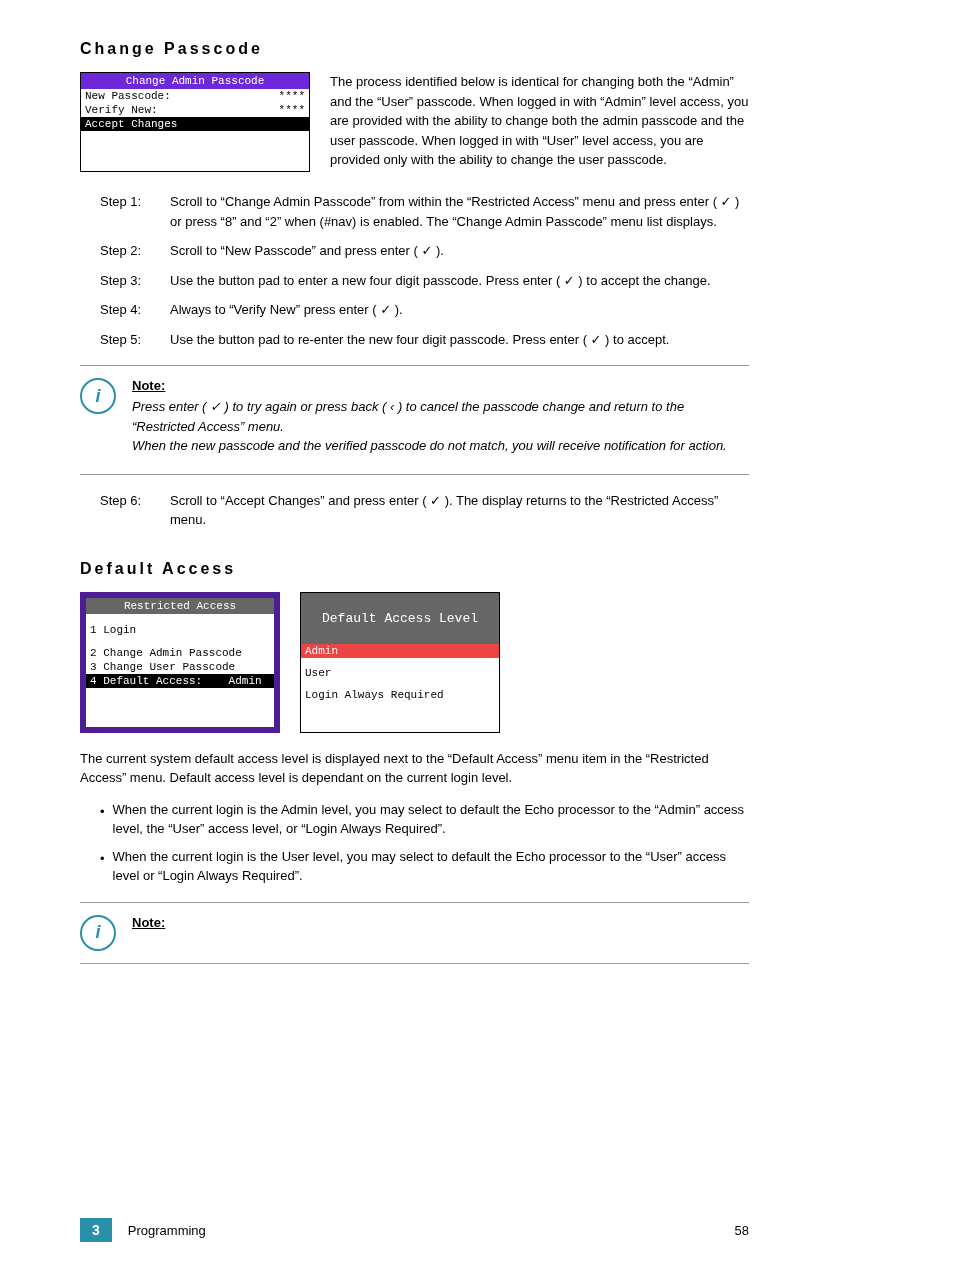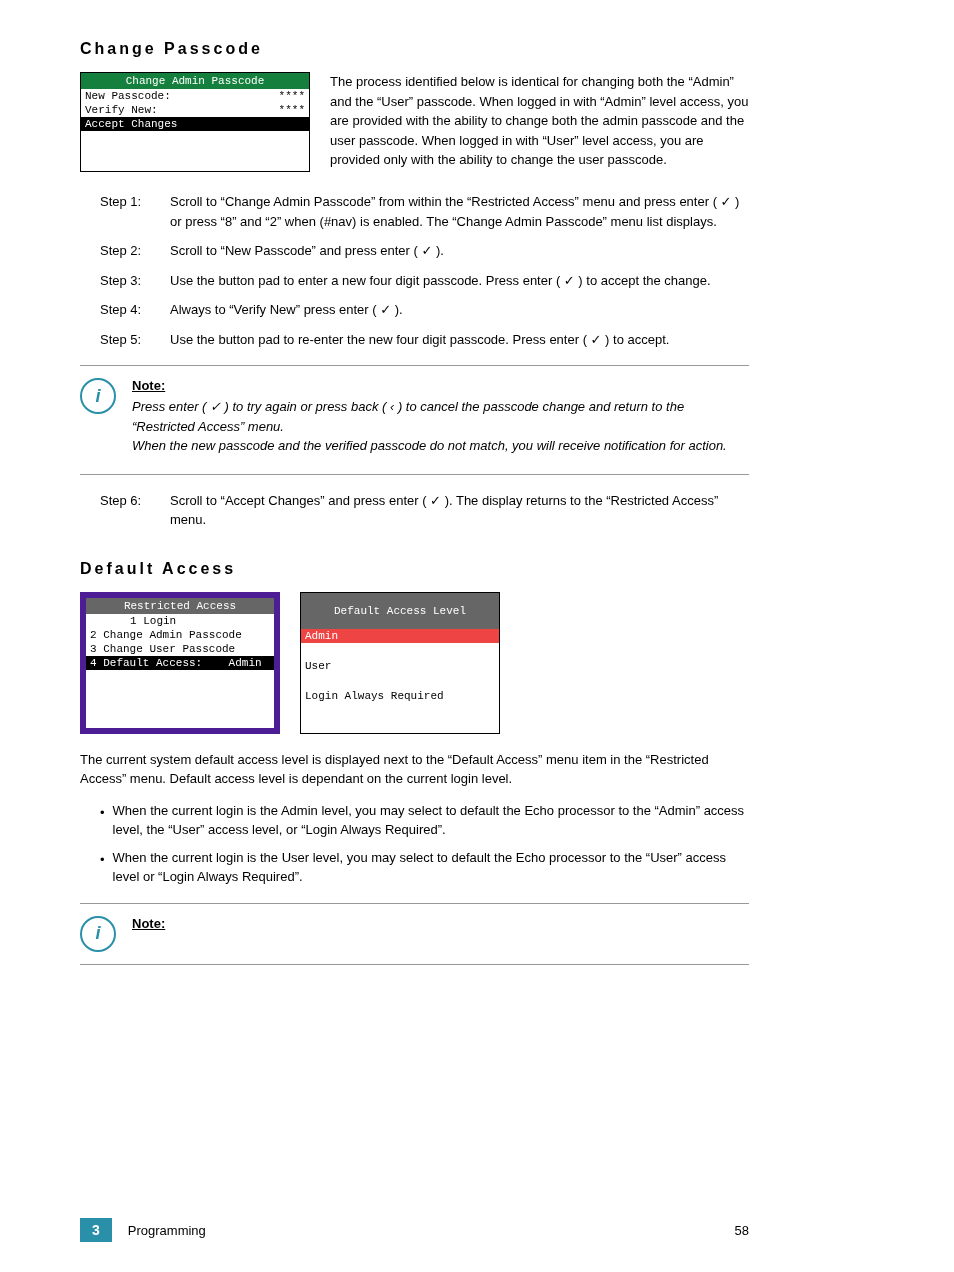--- a/index.html
+++ b/index.html
@@ -43,21 +43,21 @@
 
     .screen-box {
       border: 1px solid #000;
       font-family: 'Courier New', Courier, monospace;
       font-size: 11px;
       min-width: 230px;
       background: #fff;
     }
 
     .screen-box-header {
-      background: #15803d;
+      background: #6d28d9;
       color: #fff;
       text-align: center;
       padding: 2px 4px;
       font-family: 'Courier New', Courier, monospace;
       font-size: 11px;
     }
 
     .screen-box-row {
       padding: 1px 4px;
       display: flex;
@@ -329,31 +329,31 @@
     </div>
   </div>
 
   <div class="default-access-section">
     <h2 class="section-title">Default Access</h2>
 
     <div class="da-screens">
 
       <div class="screen-box-large">
         <div class="screen-box-header">Restricted Access</div>
-        <div class="screen-row" style="padding: 1px 4px; font-family: 'Courier New', Courier, monospace; font-size: 11px; margin-left: 40px;">1 Login</div>
+        <div class="screen-row" style="padding: 10px 4px; font-family: 'Courier New', Courier, monospace; font-size: 11px;">1 Login</div>
         <div class="screen-row" style="padding: 1px 4px; font-family: 'Courier New', Courier, monospace; font-size: 11px;">2 Change Admin Passcode</div>
         <div class="screen-row" style="padding: 1px 4px; font-family: 'Courier New', Courier, monospace; font-size: 11px;">3 Change User Passcode</div>
         <div class="screen-row highlighted" style="padding: 1px 4px; font-family: 'Courier New', Courier, monospace; font-size: 11px; background: #000; color: #fff;">4 Default Access:&nbsp;&nbsp;&nbsp;&nbsp;Admin</div>
         <div style="height: 30px;"></div>
       </div>
 
       <div class="screen-box-right">
-        <div class="screen-box-header" style="background: #666; color: #fff; text-align: center; padding: 12px 4px; font-family: 'Courier New', Courier, monospace; font-size: 11px;">Default Access Level</div>
+        <div class="screen-box-header" style="background: #666; color: #fff; text-align: center; padding: 18px 4px; font-family: 'Courier New', Courier, monospace; font-size: 13px;">Default Access Level</div>
         <div class="screen-row highlighted" style="padding: 1px 4px; font-family: 'Courier New', Courier, monospace; font-size: 11px; background: #ef4444; color: #fff;">Admin</div>
-        <div class="screen-row" style="padding: 17px 4px; font-family: 'Courier New', Courier, monospace; font-size: 11px;">User</div>
+        <div class="screen-row" style="padding: 9px 4px; font-family: 'Courier New', Courier, monospace; font-size: 11px;">User</div>
         <div class="screen-row" style="padding: 1px 4px; font-family: 'Courier New', Courier, monospace; font-size: 11px;">Login Always Required</div>
         <div style="height: 30px;"></div>
       </div>
     </div>
 
     <p class="da-description">The current system default access level is displayed next to the “Default Access” menu item in the “Restricted Access” menu. Default access level is dependant on the current login level.</p>
 
     <div class="bullet-list">
       <div class="bullet-item">
         <span class="bullet-dot">•</span>

